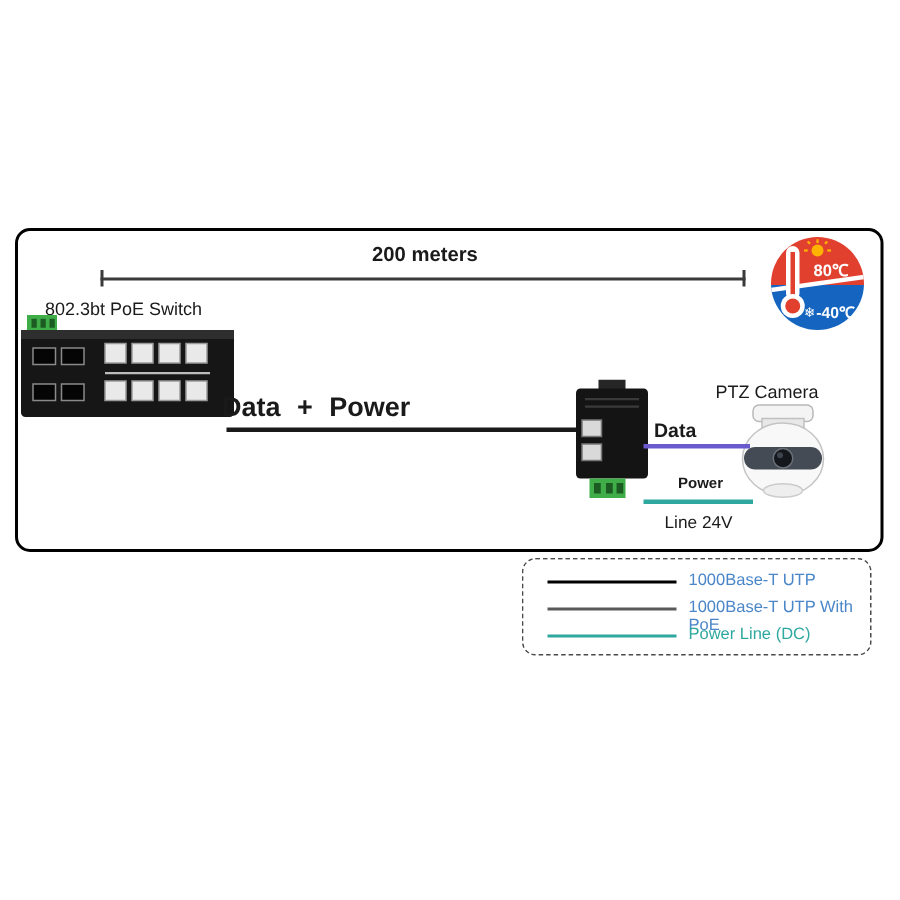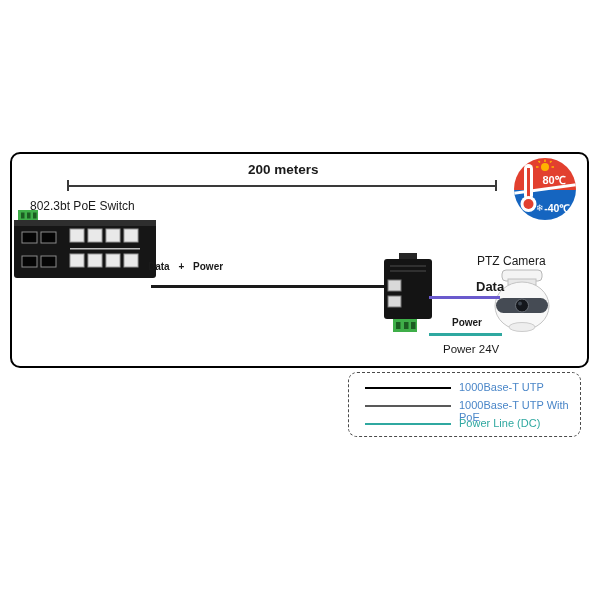--- a/index.html
+++ b/index.html
@@ -6,23 +6,23 @@
   body{
     width:600px;height:600px;background:#ffffff;position:relative;overflow:hidden;
     font-family:"Liberation Sans",sans-serif;color:#1a1a1a;
   }
   .abs{position:absolute;}
   
   .main-box{left:10px;top:152px;width:575px;height:212px;border:2px solid #000;border-radius:10px;}
   
   .distance{left:248px;top:162px;font-size:13.5px;font-weight:bold;}
   .switch-label{left:30px;top:199px;font-size:12px;}
-  .dp-label{left:148px;top:261px;font-size:10px;font-weight:bold;word-spacing:6px;}
+  .dp-label{left:148px;top:261px;font-size:18px;font-weight:bold;word-spacing:6px;}
   .ptz-label{left:477px;top:254px;font-size:12px;}
-  .data-label{left:436px;top:279px;font-size:13px;font-weight:bold;margin-left:40px;}
+  .data-label{left:436px;top:279px;font-size:13px;font-weight:bold;}
   .power-label{left:452px;top:317px;font-size:10px;font-weight:bold;}
   .p24{left:443px;top:343px;font-size:11.5px;}
   
   .hline{height:2px;}
   .measure-line{left:67px;top:185px;width:430px;background:#3a3a3a;}
   .tick{width:2px;height:11px;background:#3a3a3a;top:180px;}
   .tick-l{left:67px;} .tick-r{left:495px;}
   .line-dp{left:151px;top:285px;width:234px;height:2.5px;}
   .line-data{left:429px;top:296px;width:71px;height:2.5px;}
   .line-power{left:429px;top:333px;width:73px;height:2.5px;}
@@ -122,21 +122,21 @@
     <rect x="7" y="27" width="13" height="11" fill="#d9d9d9" stroke="#777"></rect>
     <rect x="7" y="43" width="13" height="11" fill="#d9d9d9" stroke="#777"></rect>
   </g>
   <g>
     <rect x="12" y="66" width="24" height="13" fill="#3fae49"></rect>
     <rect x="15" y="69" width="4.5" height="7" fill="#1c5c22"></rect>
     <rect x="23" y="69" width="4.5" height="7" fill="#1c5c22"></rect>
     <rect x="30" y="69" width="4.5" height="7" fill="#1c5c22"></rect>
   </g>
 </svg>
-<div class="abs p24">Power 24V</div>
+<div class="abs p24">Line 24V</div>
 
 <div class="abs ptz-label">PTZ Camera</div>
 <svg class="abs camera" width="72" height="64" viewBox="0 0 72 64">
   <rect x="16" y="1" width="40" height="11" rx="4" fill="#f4f4f4" stroke="#b8b8b8"></rect>
   <rect x="22" y="10" width="28" height="6" fill="#e8e8e8" stroke="#c0c0c0"></rect>
   <ellipse cx="36" cy="37" rx="27" ry="24" fill="#f8f8f8" stroke="#c4c4c4"></ellipse>
   <rect x="10" y="29" width="52" height="15" rx="7.5" fill="#454b54"></rect>
   <circle cx="36" cy="36.5" r="6.5" fill="#14171c" stroke="#6a7078"></circle>
   <circle cx="34" cy="34.5" r="2" fill="#3c444e"></circle>
   <ellipse cx="36" cy="58" rx="13" ry="4.5" fill="#eeeeee" stroke="#cccccc"></ellipse>

